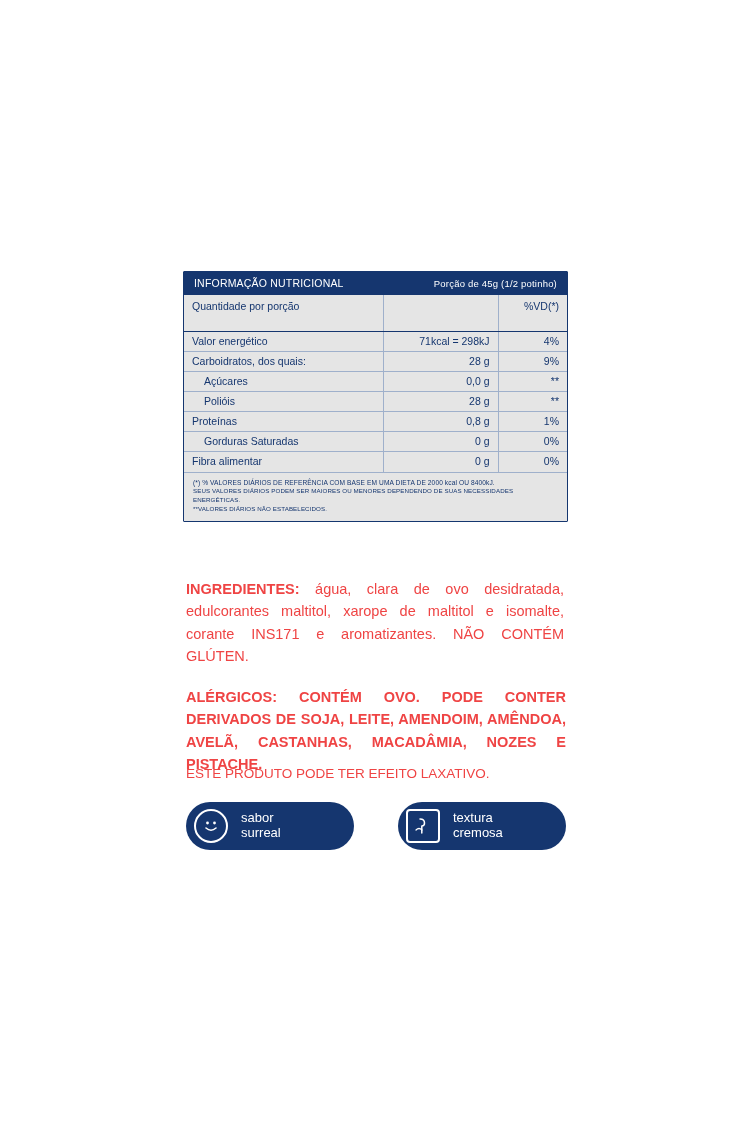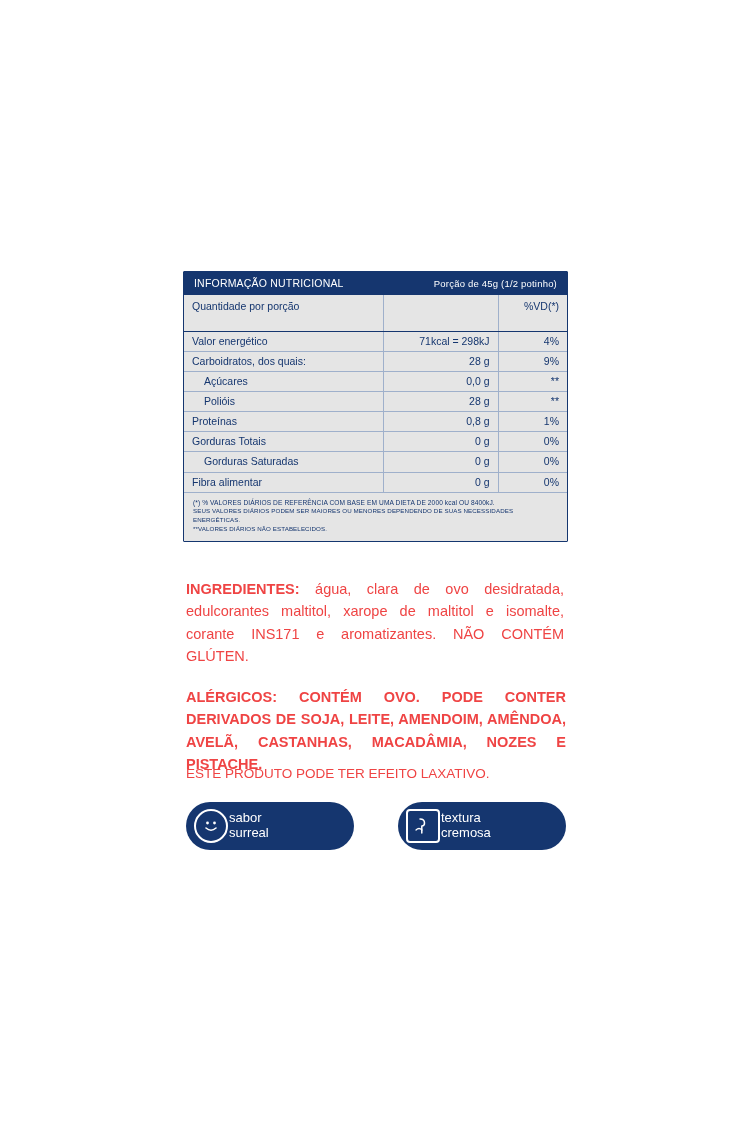--- a/index.html
+++ b/index.html
@@ -146,21 +146,21 @@
     border-radius: 4px;
     display: flex;
     align-items: center;
     justify-content: center;
     flex: 0 0 auto;
   }
   .badge .btxt {
     color: #ffffff;
     font-size: 13px;
     line-height: 1.15;
-    margin-left: 1px;
+    margin-left: 13px;
   }
 </style>
 </head>
 <body>
 
 <div class="page">
 
   <div class="nutri-wrap">
     <div class="nutri-box">
 
@@ -194,25 +194,20 @@
           </tr>
           <tr>
             <td class="c-name indent">Polióis</td>
             <td class="c-val">28 g</td>
             <td class="c-vd">**</td>
           </tr>
           <tr>
             <td class="c-name">Proteínas</td>
             <td class="c-val">0,8 g</td>
             <td class="c-vd">1%</td>
-          </tr>
-          <tr>
-            <td class="c-name">Gorduras Totais</td>
-            <td class="c-val">0 g</td>
-            <td class="c-vd">0%</td>
           </tr>
           <tr>
             <td class="c-name indent">Gorduras Saturadas</td>
             <td class="c-val">0 g</td>
             <td class="c-vd">0%</td>
           </tr>
           <tr>
             <td class="c-name">Fibra alimentar</td>
             <td class="c-val">0 g</td>
             <td class="c-vd">0%</td>

